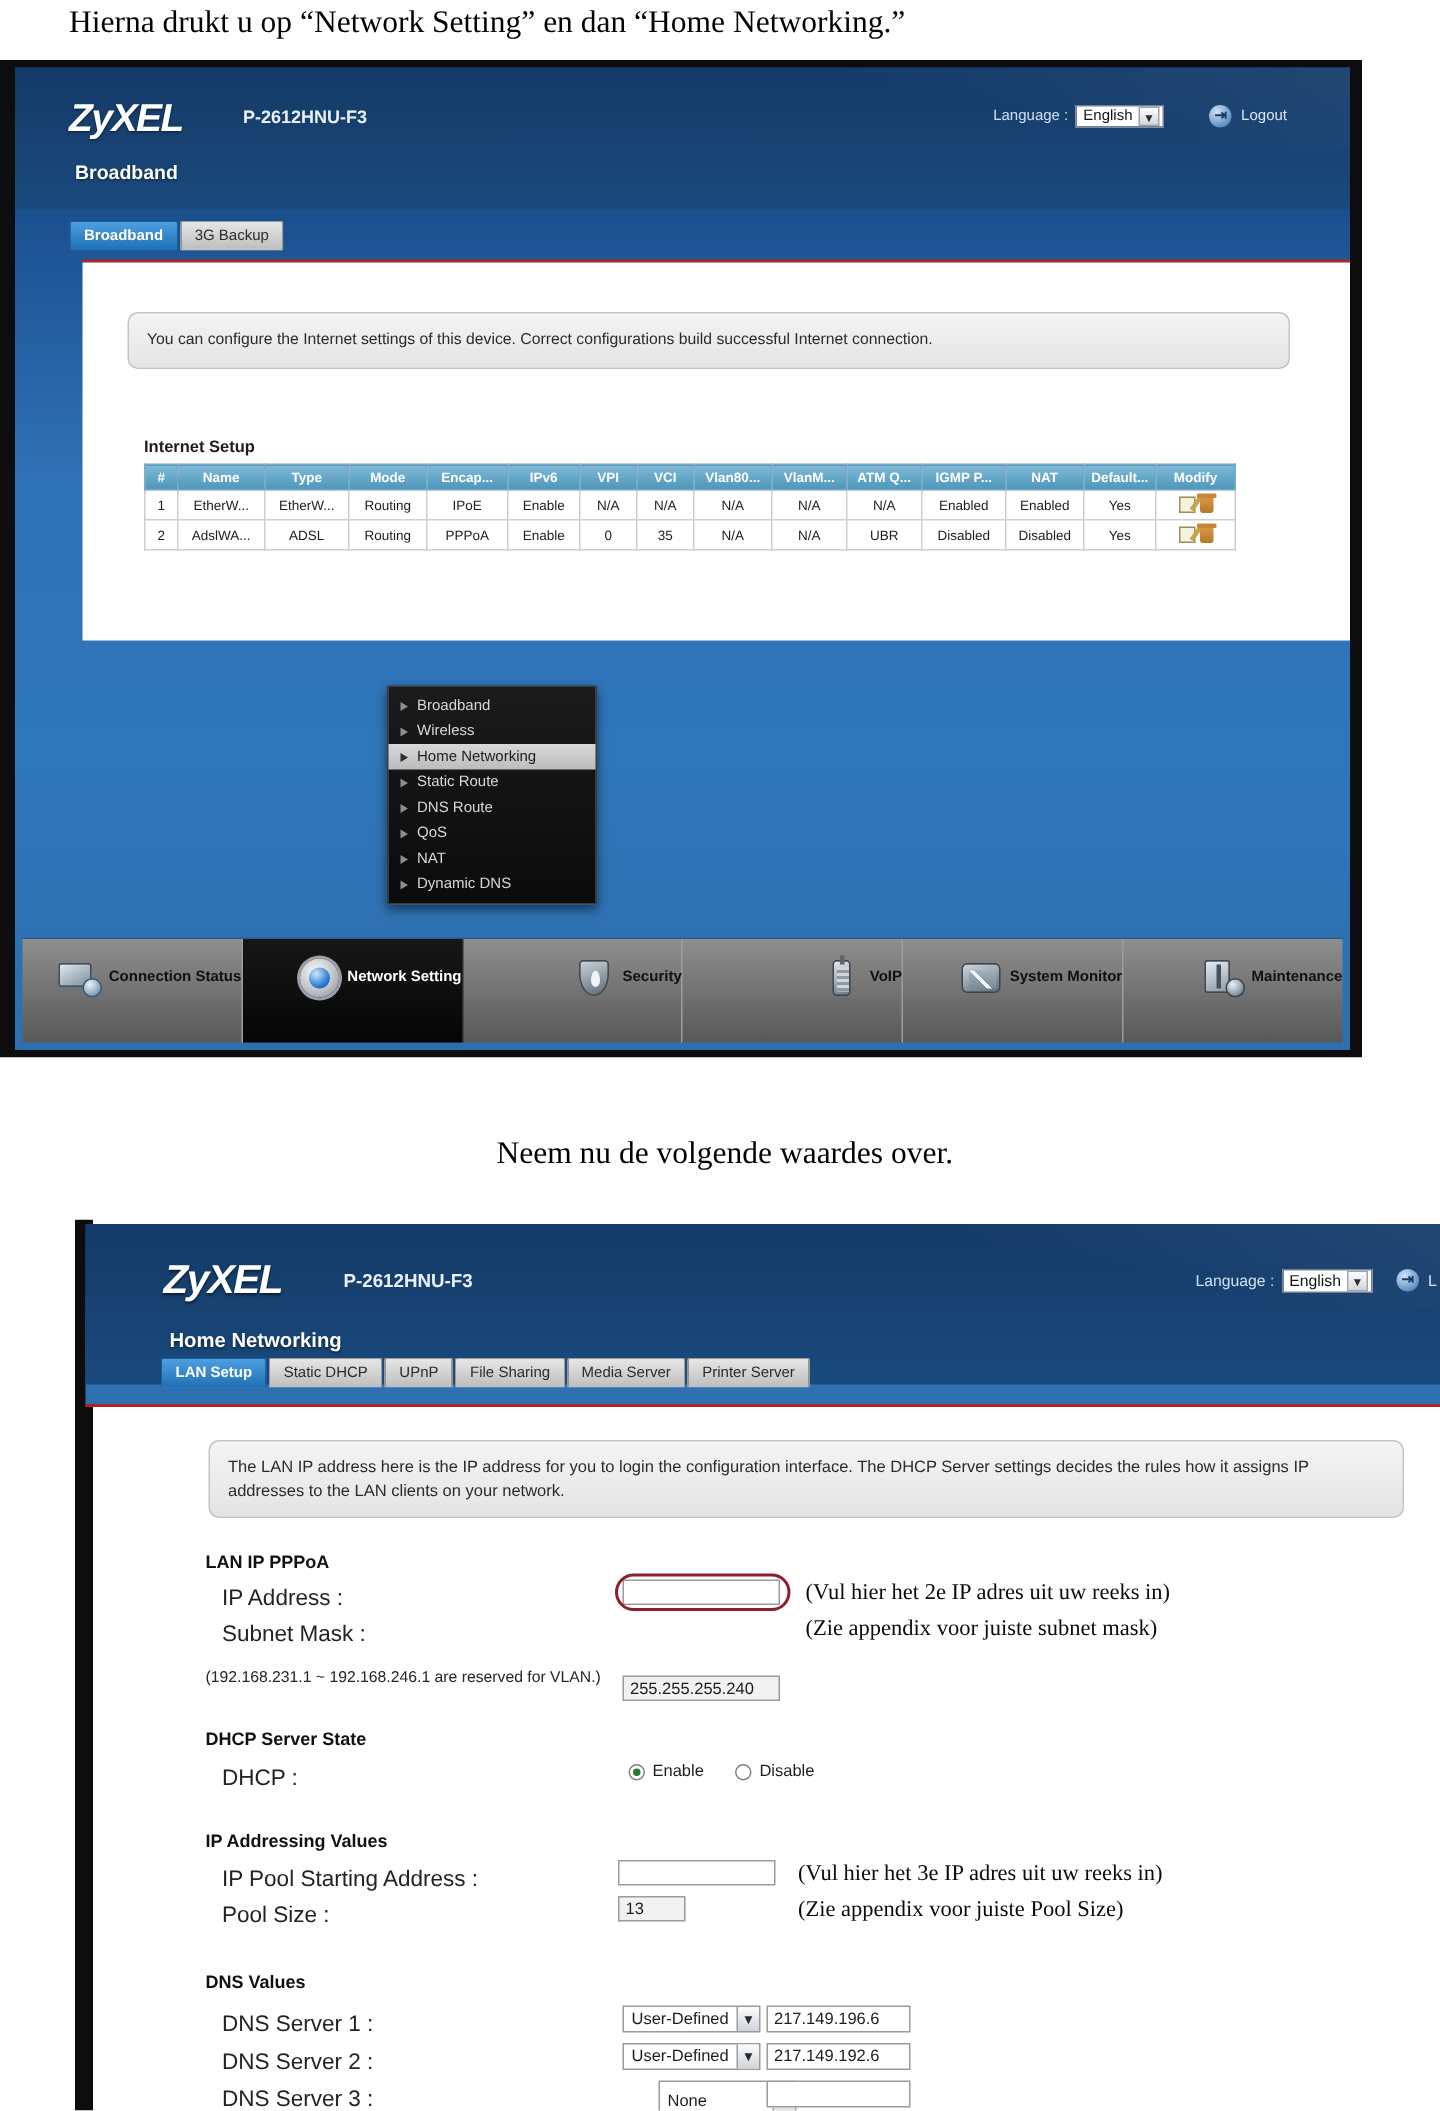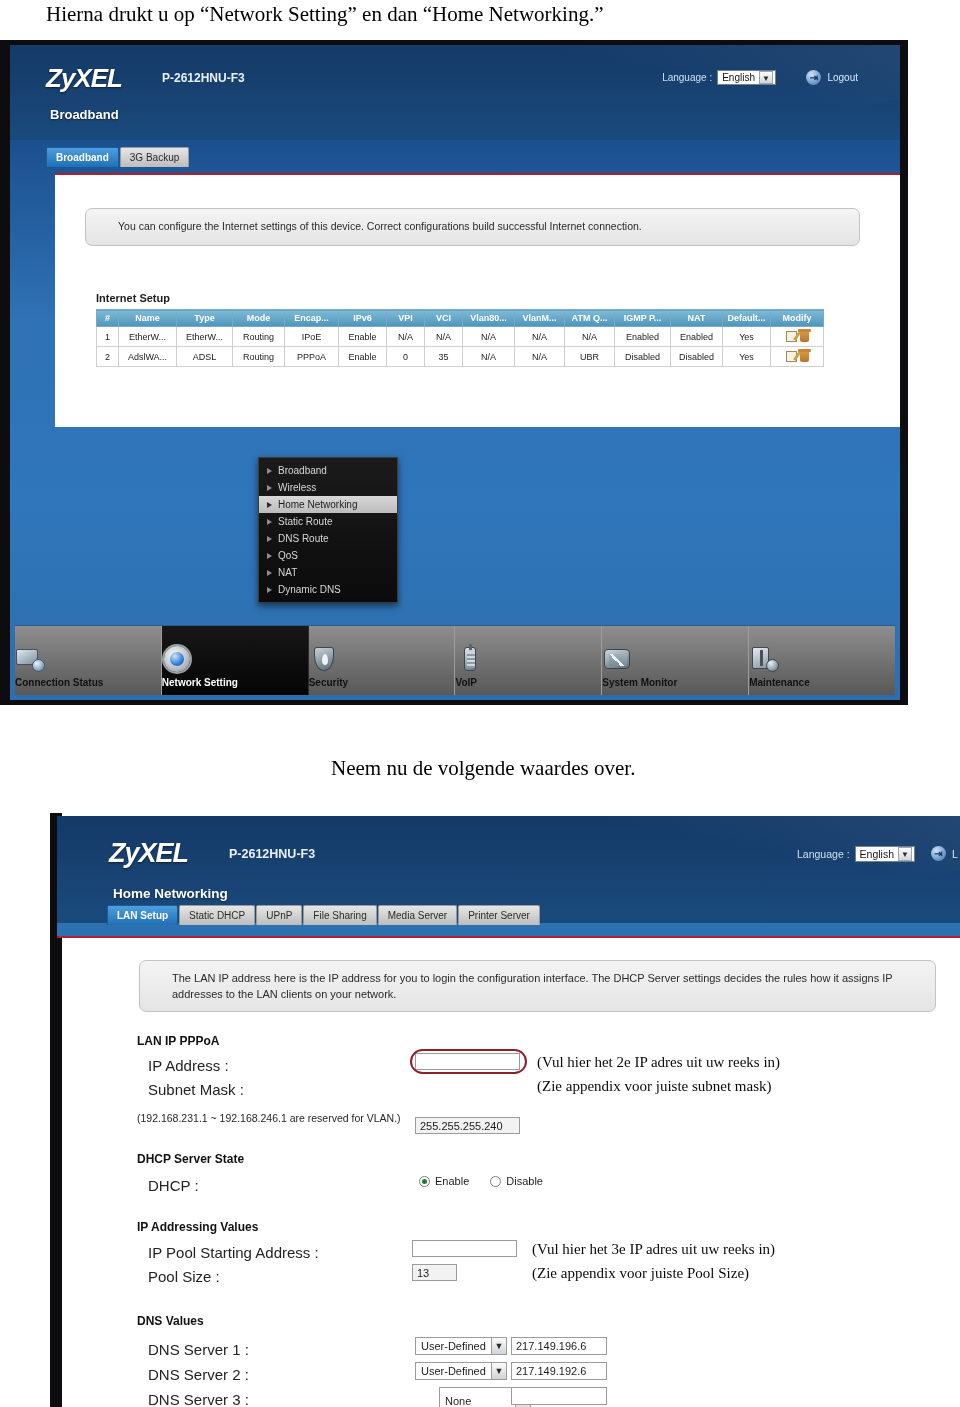--- a/index.html
+++ b/index.html
@@ -77,21 +77,21 @@
 
   .panel { position:absolute; background:#fff; }
 
   .notebox {
     position:absolute;
     background:linear-gradient(180deg,#f4f4f4,#e4e4e4);
     border:1px solid #c3c3c3; border-radius:7px;
     color:#2b2b2b; display:flex; align-items:center;
     padding:0 12px;
   }
-  .notebox span { line-height:1.5;margin-left:20px; }
+  .notebox span { line-height:1.5; }
 
   .btn {
     position:absolute; background:linear-gradient(180deg,#fbfbfb,#dedede);
     border:1px solid #8c8c8c; border-radius:2px; color:#1d1d1d;
     font-size:10px; font-weight:bold; padding:3px 7px; white-space:nowrap;
   }
   .section-title { position:absolute; font-weight:bold; color:#1d1d1d; }
 
   
   table.wan { position:absolute; border-collapse:collapse; table-layout:fixed; }
@@ -141,22 +141,22 @@
   }
   .menu-item.sel .arrow { border-left-color:#2b2b2b; }
 
   
   .navbar {
     position:absolute; display:flex;
     background:linear-gradient(180deg,#8e8e8e 0%,#7b7b7b 35%,#585858 100%);
     border-top:1px solid #2a5c8c;
   }
   .navitem {
-    flex:1 1 0; display:flex; flex-direction:column; align-items:flex-start;
-    justify-content:flex-end; padding-bottom:7px; gap:4px;
+    flex:1 1 0; display:flex; flex-direction:row; align-items:center;
+    justify-content:flex-end; padding-bottom:18px; gap:4px;
     border-right:1px solid #9d9d9d; position:relative;
   }
   .navitem:last-child { border-right:none; }
   .navitem.active { background:linear-gradient(180deg,#171717,#050505); border-right-color:#2b2b2b; }
   .navlabel { color:#111; font-size:10px; font-weight:bold; white-space:nowrap; }
   .navitem.active .navlabel { color:#fff; }
   .navicon { width:30px; height:28px; position:relative; }
 
   
   .g-monitor{

